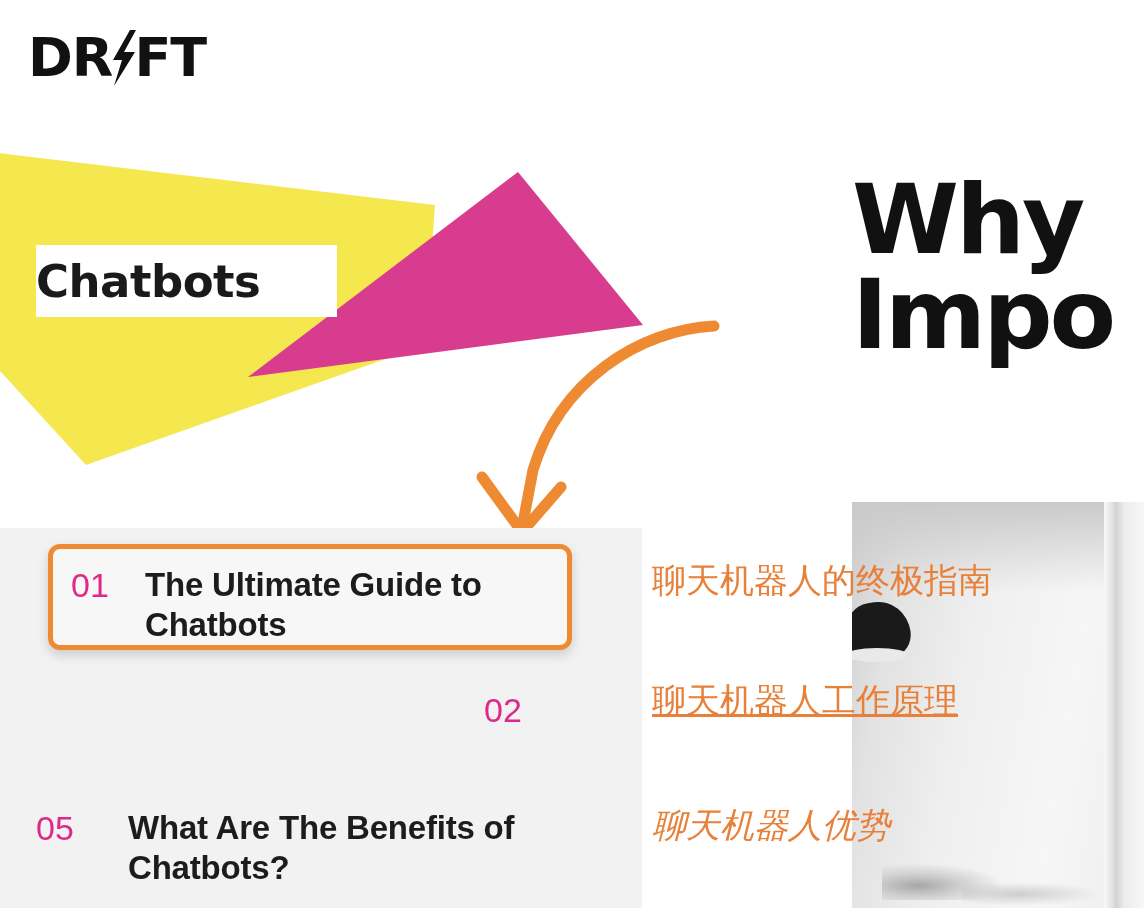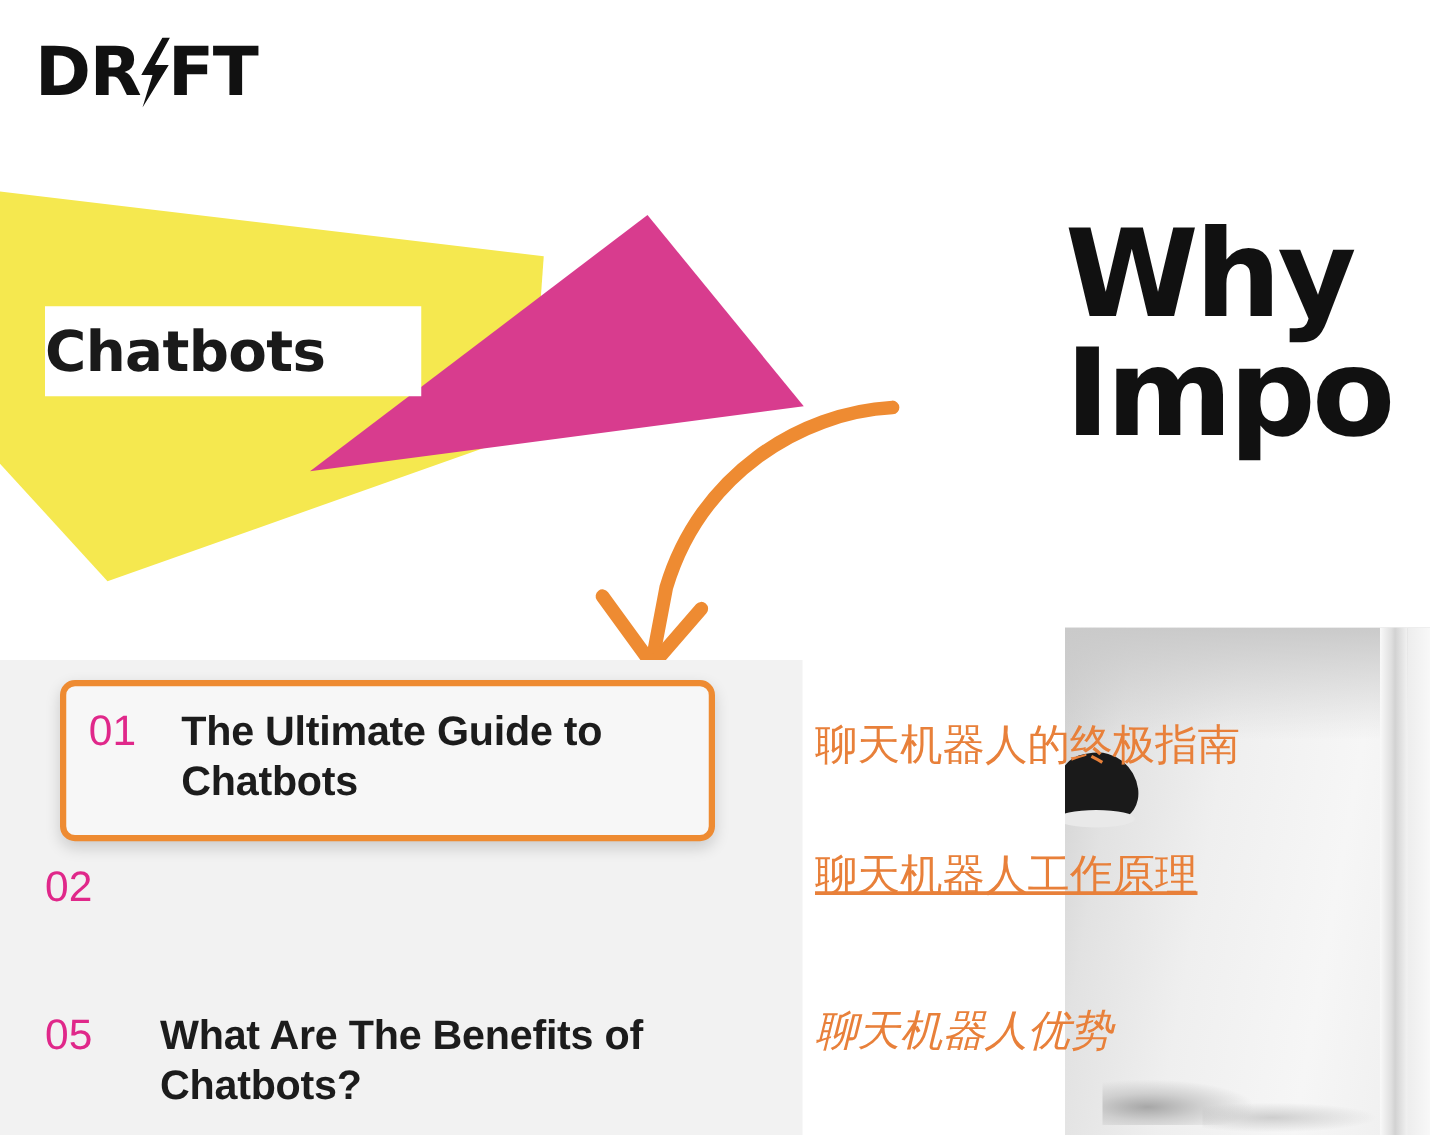--- a/index.html
+++ b/index.html
@@ -71,35 +71,35 @@
   .toc-item .txt {
     font-size:33px; font-weight:700; color:#1c1c1c;
     line-height:1.2; letter-spacing:-0.2px;
     font-family:"Liberation Sans", sans-serif;
   }
   .toc-item.i0 {
     top:16px; left:48px; width:524px;
     background:#f7f7f7;
     border:5px solid #EE8B32;
     border-radius:12px;
-    padding:16px 14px 24px 18px;
+    padding:16px 14px 1px 18px;
     box-shadow:0 5px 12px rgba(0,0,0,0.16);
   }
   .toc-item.i0 .num { width:74px; }
-  .toc-item.i1 { top:162px; }
+  .toc-item.i1 { top:162px;justify-content:flex-end; }
   .toc-item.i2 { top:280px; }
 
   
   .cn {
     position:absolute;
     font-family:"DejaVu Sans", sans-serif;
     font-size:34px; color:#E8803A; line-height:1.2;
     white-space:nowrap;
   }
-  .cn.c0 { left:652px; top:576px; }
+  .cn.c0 { left:652px; top:560px; }
   .cn.c1 { left:652px; top:680px;text-decoration:underline; }
   .cn.c2 { left:652px; top:805px;font-style:italic; }
 
   
   .photo {
     position:absolute; left:852px; top:502px;
     width:292px; height:406px;
     overflow:hidden;
     background:#f4f4f4;
   }

